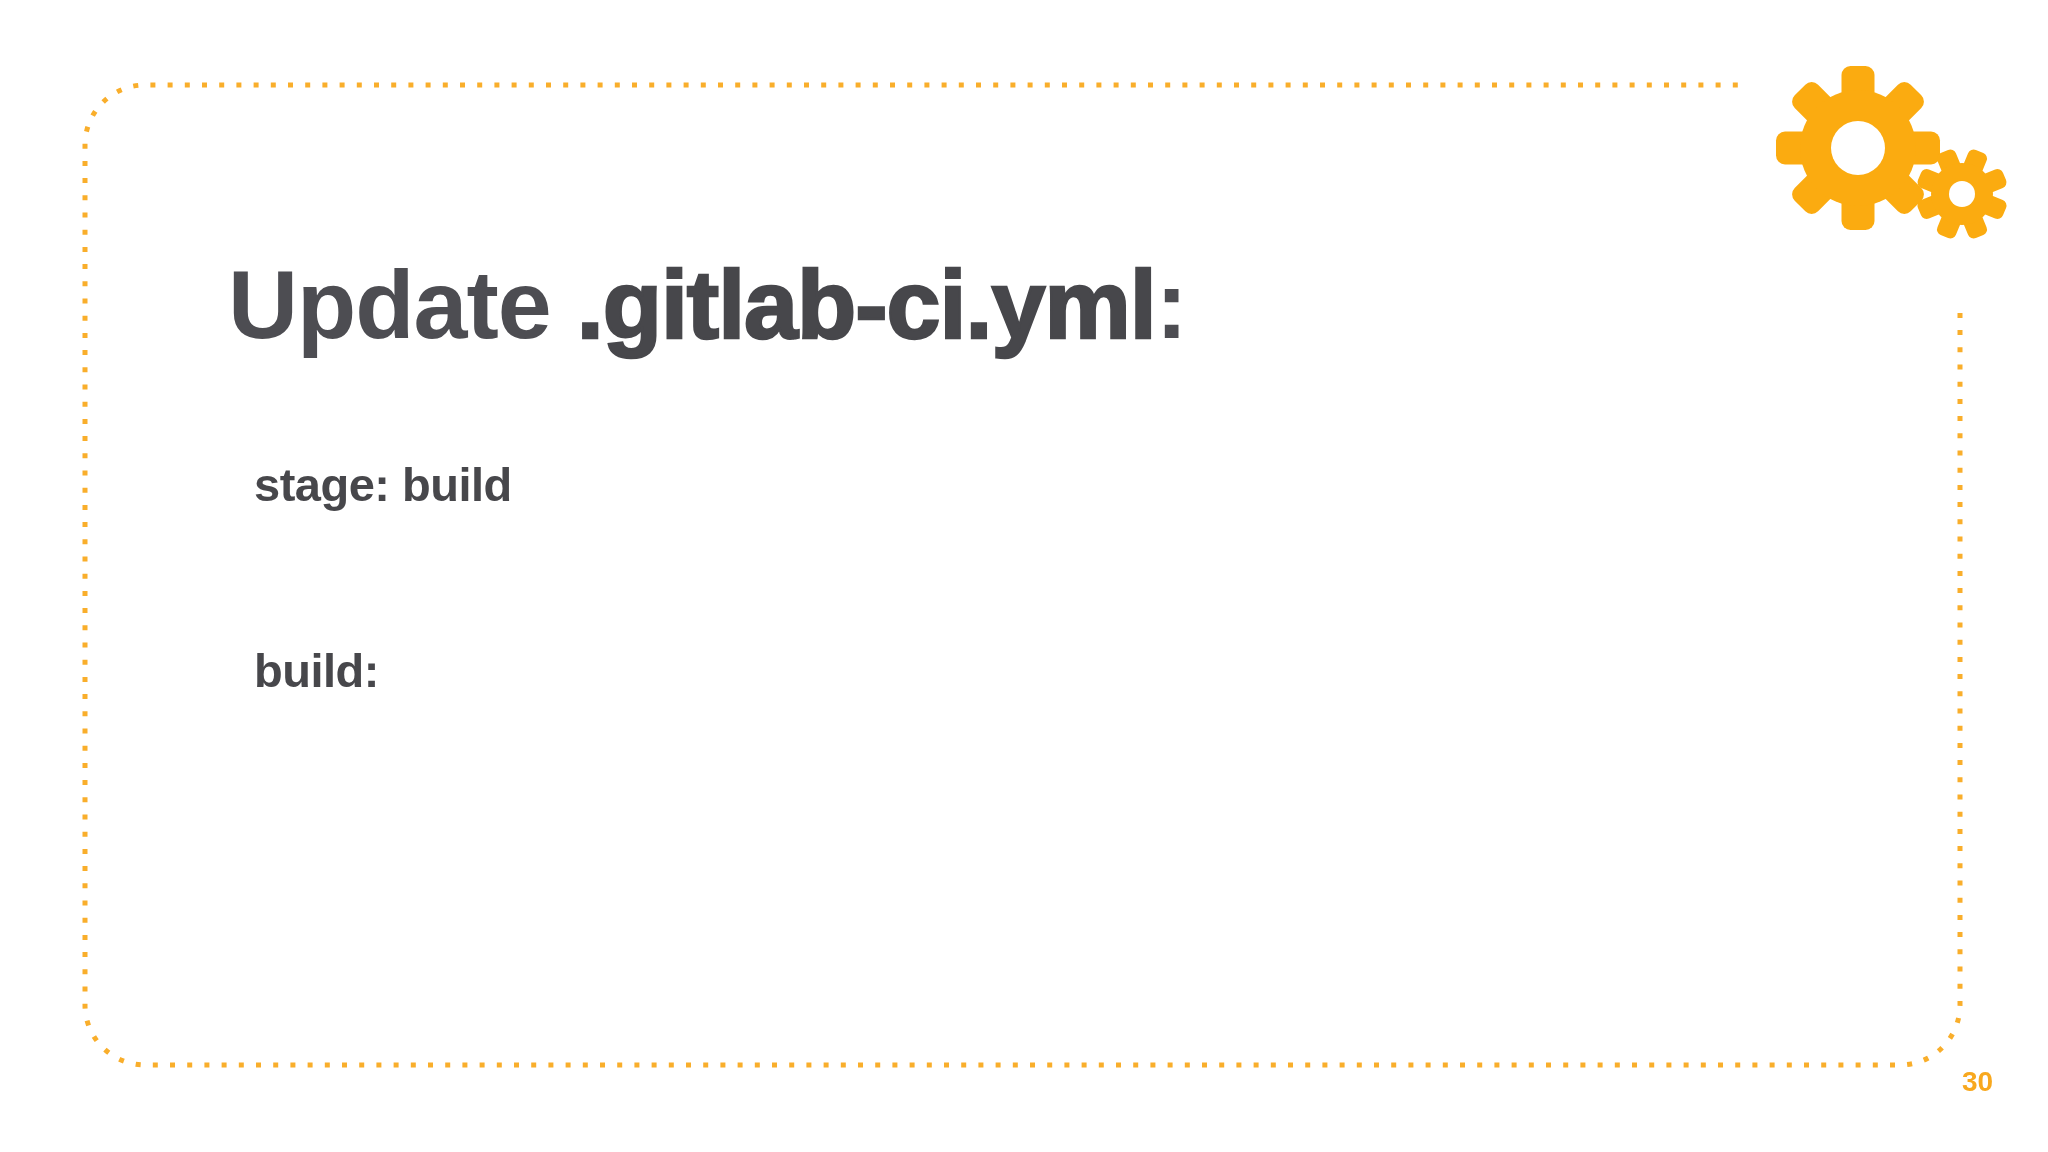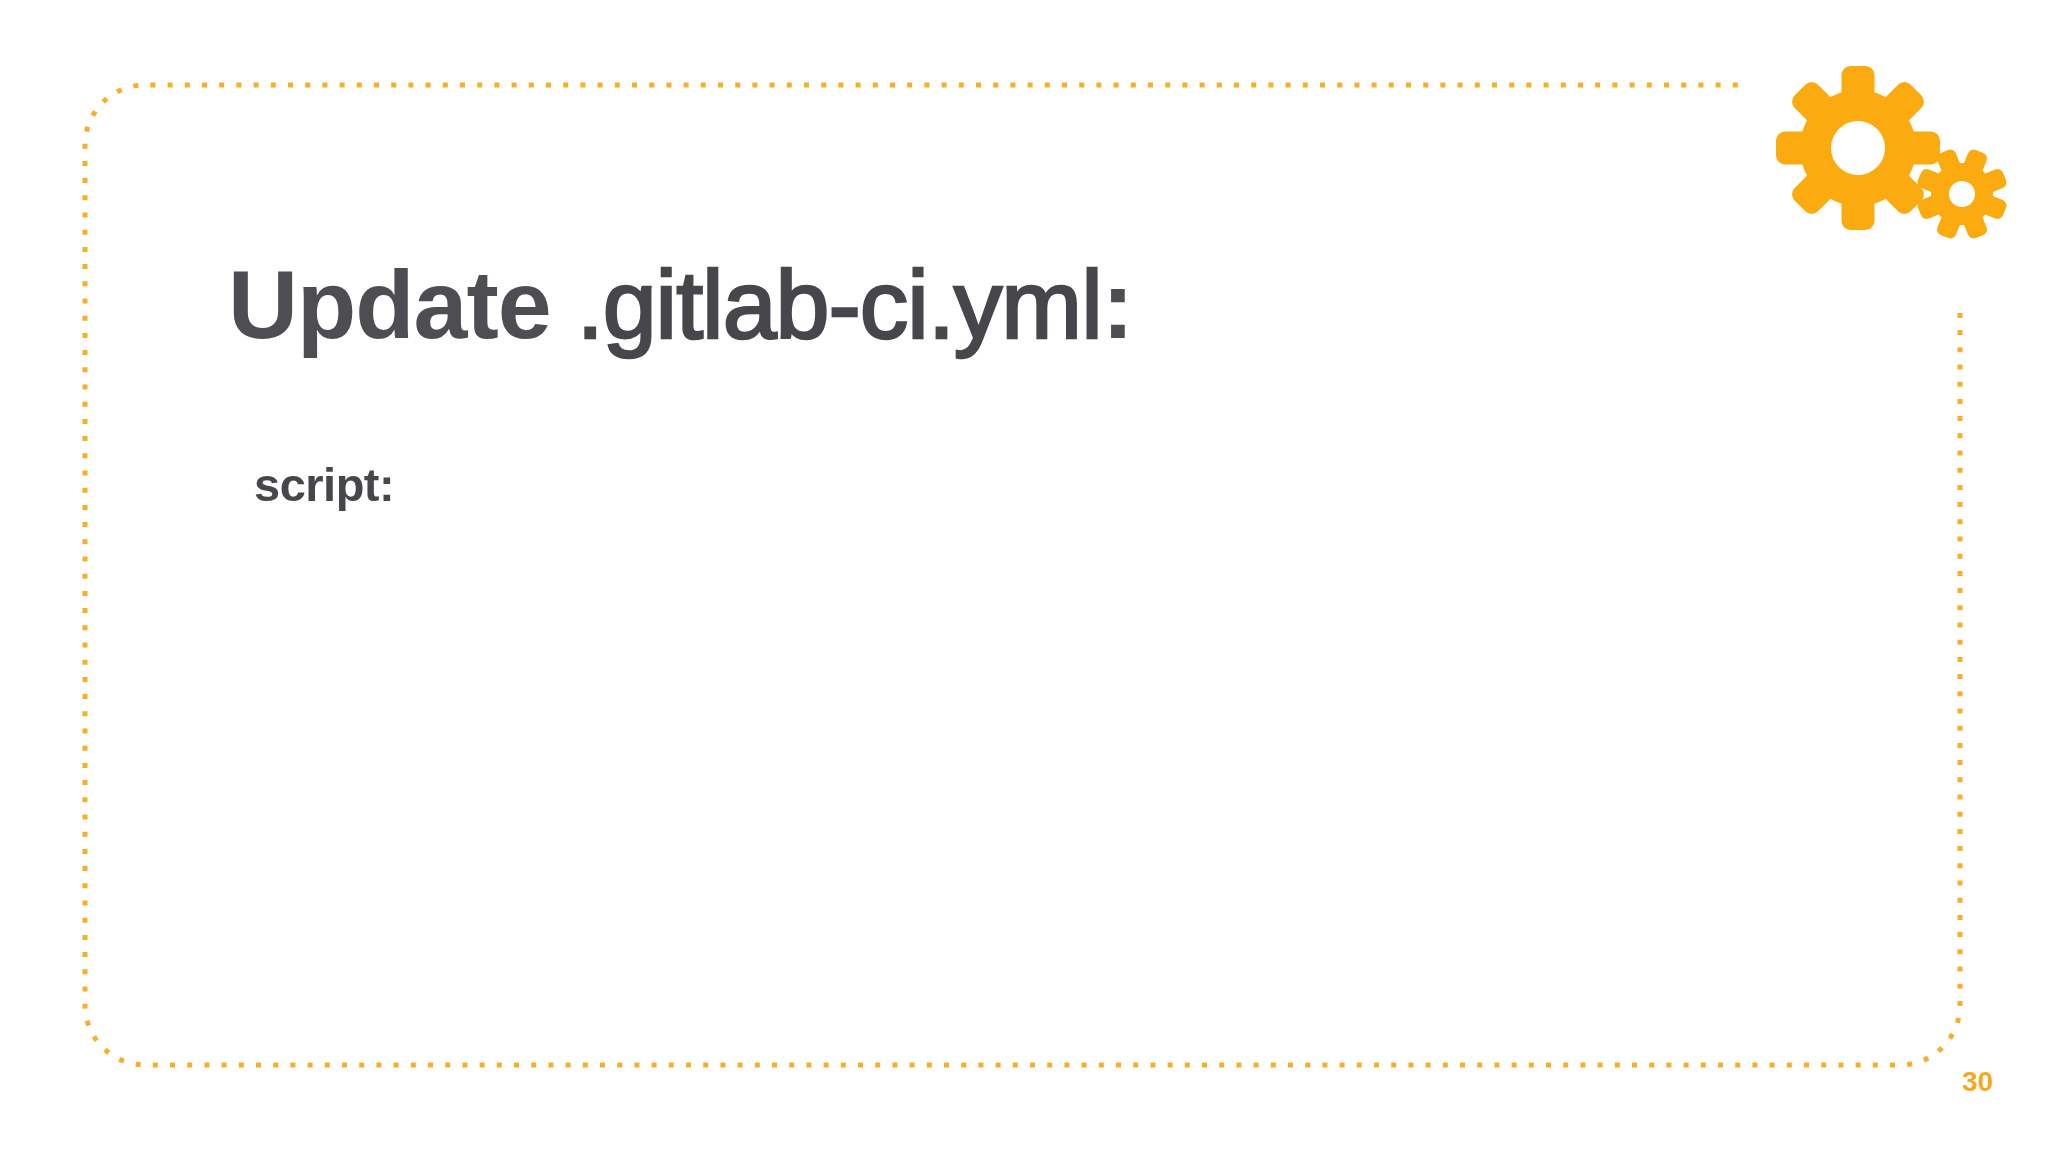--- a/index.html
+++ b/index.html
@@ -13,21 +13,21 @@
   #border-svg{width:2048px;height:1152px;z-index:1;}
   
   #gears{position:absolute;left:1742px;top:52px;width:306px;height:256px;background:#fff;z-index:2;}
   
   .title{
     position:absolute;left:228px;top:188px;z-index:3;
     font-size:97px;line-height:1.08;letter-spacing:-1px;white-space:nowrap;
     color:var(--dark,#47474b);
   }
   .title .light{font-weight:700;color:#4d4d52;}
-  .title .heavy{font-weight:400;-webkit-text-stroke:2.5px currentColor;}
+  .title .heavy{font-weight:700;-webkit-text-stroke:2.5px currentColor;}
   
   .code{
     position:absolute;left:230px;top:330px;z-index:3;
     font-size:47px;line-height:62px;font-weight:700;white-space:pre;
     color:var(--dark,#47474b);letter-spacing:-0.5px;
   }
   .code .line{height:62px;}
   .ind0{padding-left:0;}
   .ind1{padding-left:24px;}
   .ind2{padding-left:52px;}
@@ -73,21 +73,22 @@
     <circle r="31"></circle>
     <circle r="13" fill="#ffffff"></circle>
   </g>
 </svg>
 
 <h1 class="title">
   <span class="light">Update </span><span class="heavy">.gitlab-ci.yml</span><span class="light">:</span>
 </h1>
 
 <div class="code">
-  <div class="line ind1">script:</div>
+  <div class="line ind1">stage: build</div>
+  <div class="line ind1">build:</div>
   
   
   
   
   
 </div>
 
 <div class="page-number">30</div>
 
 </body></html>

